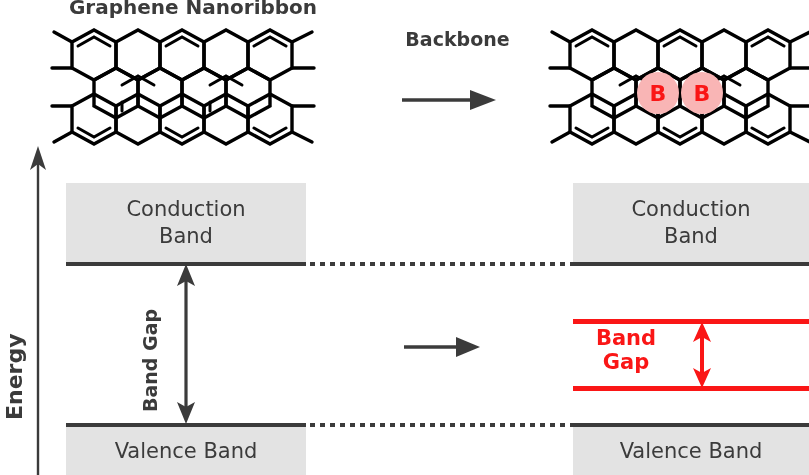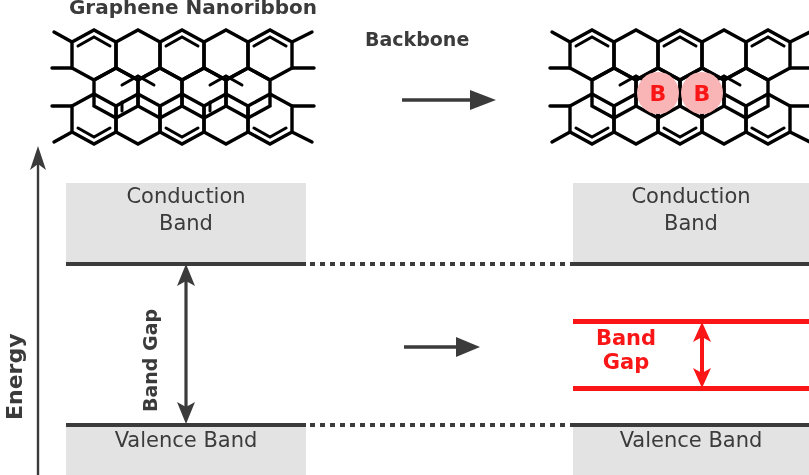--- a/index.html
+++ b/index.html
@@ -6,35 +6,35 @@
   body{width:809px;height:475px;position:relative;overflow:hidden;
        font-family:"DejaVu Sans","Liberation Sans",sans-serif;}
   .abs{position:absolute;}
 
   
   #title-graphene{
     left:60px; top:-5px; width:266px; text-align:center;
     font-weight:bold; font-size:20px; color:#3b3b3b; letter-spacing:0px;
   }
   #label-backbone-doping{
-    left:365px; top:28px; width:185px; 
+    left:365px; top:28px; width:185px; text-align:center;
     font-weight:bold; font-size:19px; color:#3b3b3b; line-height:23px;
   }
 
   
   svg{display:block;overflow:visible;}
 
   
   .band-box{
     background:#e3e3e3;
     color:#3b3b3b;
     font-size:21px;
     line-height:27px;
     text-align:center;
-    display:flex;justify-content:center;
+    display:flex;align-items:center;justify-content:center;
   }
 
   
   .rot{
     transform:rotate(-90deg);
     transform-origin:left top;
     white-space:nowrap;
     font-weight:bold;
     color:#3b3b3b;
   }

